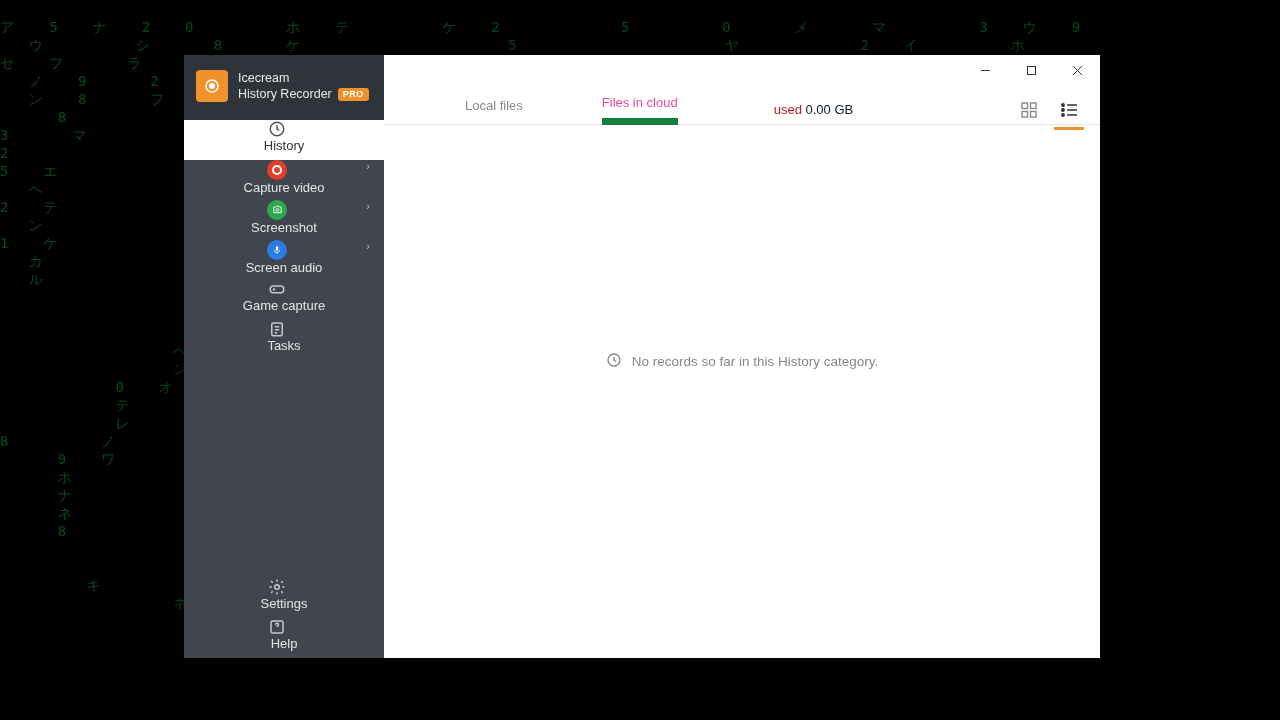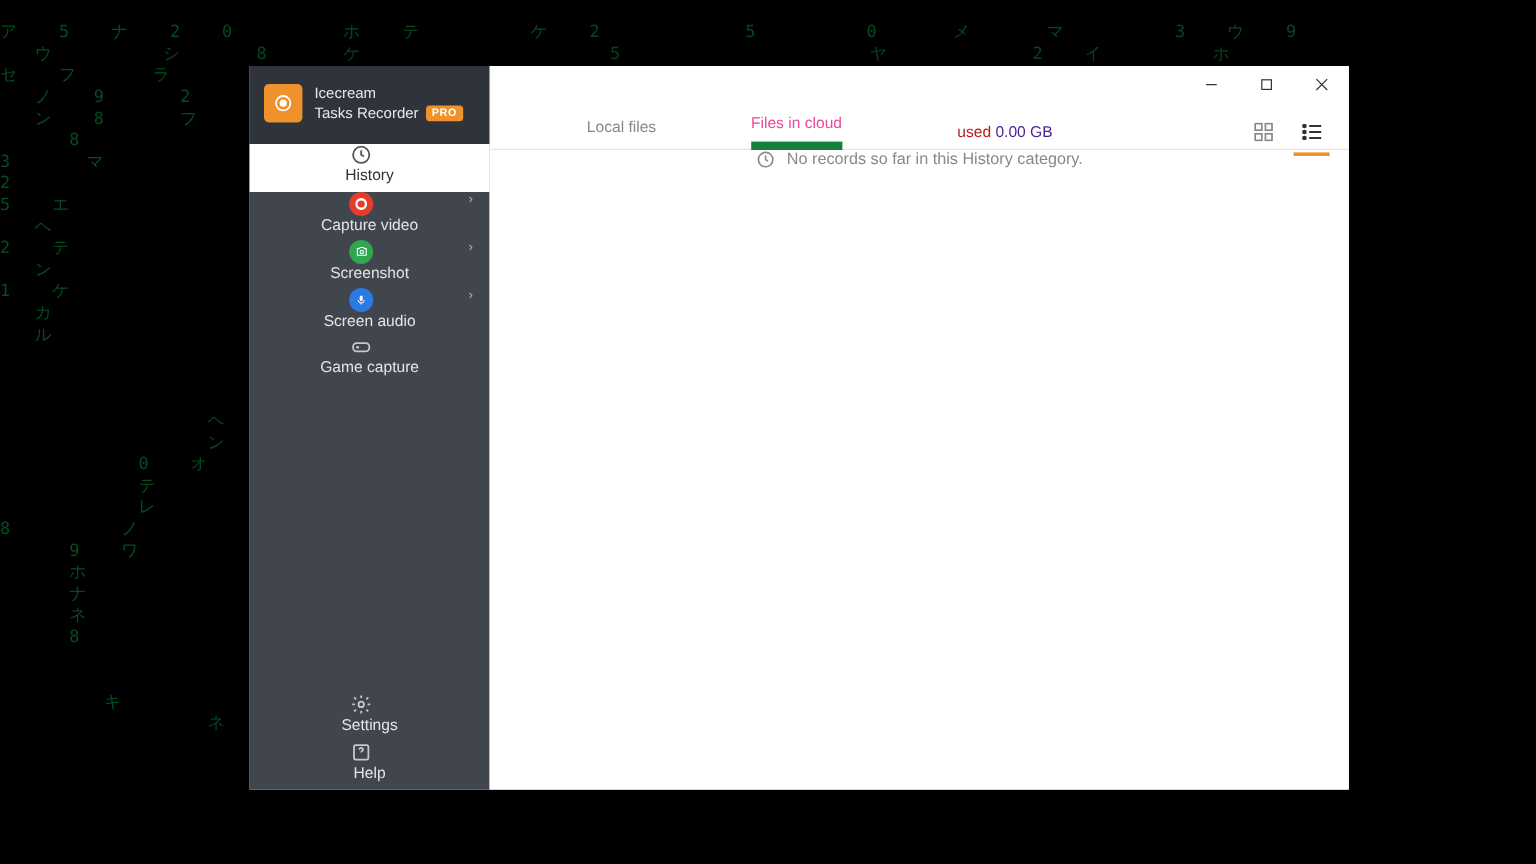--- a/index.html
+++ b/index.html
@@ -1,18 +1,18 @@
 <!DOCTYPE html>
 <html><head>
 <meta charset="utf-8">
 <style>
 * { margin:0; padding:0; box-sizing:border-box; font-family:'Segoe UI',Arial,sans-serif; }
 body { width:1280px; height:720px; background:#000; position:relative; overflow:hidden; }
 .matrix { position:absolute; inset:0; background:#000; color:#0a8a3a; font-family:monospace; font-size:14px; line-height:18px; letter-spacing:6px; overflow:hidden; white-space:pre; opacity:.55; }
-.window { position:absolute; left:208px; top:55px; width:916px; height:603px; background:#fff; display:flex; box-shadow:0 8px 40px rgba(0,0,0,.5); }
+.window { position:absolute; left:184px; top:55px; width:916px; height:603px; background:#fff; display:flex; box-shadow:0 8px 40px rgba(0,0,0,.5); }
 .sidebar { width:200px; background:#40454e; display:flex; flex-direction:column; }
 .brand { display:flex; align-items:center; gap:10px; padding:15px 12px 17px; background:#2f333a; }
 .brand-icon { width:32px; height:32px; background:#f0922c; border-radius:4px; display:flex; align-items:center; justify-content:center; }
 .brand-icon svg { width:18px; height:18px; }
 .brand-text { color:#e8e8e8; font-size:12.5px; line-height:1.3; display:flex; flex-direction:column; }
 .brand-line2 { display:flex; align-items:center; gap:6px; }
 .pro { background:#f0922c; color:#fff; font-size:9px; font-weight:700; padding:1px 5px; border-radius:3px; letter-spacing:.5px; }
 .nav-item { display:flex; align-items:center; height:40px; padding:0 14px; color:#e4e4e4; font-size:13px; cursor:pointer; position:relative;flex-direction:column; }
 .nav-item.active { background:#fff; color:#333; }
 .nav-item .icon { width:18px; height:18px; margin-right:14px; display:flex; align-items:center; justify-content:center; flex-shrink:0; }
@@ -24,26 +24,26 @@
 .spacer { flex:1; }
 .main { flex:1; display:flex; flex-direction:column; background:#fff; }
 .titlebar { height:40px; display:flex; justify-content:flex-end; align-items:flex-start; padding:0; }
 .win-btns { display:flex; }
 .win-btn { width:46px; height:30px; display:flex; align-items:center; justify-content:center; color:#444; cursor:pointer; }
 .tabs { display:flex; align-items:center; height:30px; border-bottom:1px solid #e5e5e5; padding:0 20px 0 38px; gap:36px; position:relative; }
 .tab { font-size:13px; color:#888; padding-bottom:8px; cursor:pointer;margin-left:43px; }
 .tab.active { color:#ec4899; border-bottom:7px solid #15803d; margin-bottom:-1px; }
 .storage { margin-left:60px; font-size:13px; }
 .storage .lbl { color:#b91c1c; }
-.storage .val { color:#4c1d95; }
+.storage .val { color:#0f172a; }
 .view-controls { position:absolute; right:20px; display:flex; gap:18px; }
 .view-btn { width:22px; height:22px; display:flex; align-items:center; justify-content:center; cursor:pointer; color:#666; position:relative; }
 .view-btn.active { color:#333; }
 .view-btn.active::after { content:''; position:absolute; left:-4px; right:-4px; bottom:-9px; height:3px; background:#f0922c; }
-.content { flex:1; display:flex; align-items:flex-start; justify-content:center; color:#888; font-size:13.5px; gap:10px; padding-bottom:60px; }
+.content { flex:1; display:flex; align-items:center; justify-content:center; color:#888; font-size:13.5px; gap:10px; padding-bottom:60px; }
 .content svg { width:16px; height:16px; }
 </style>
 </head>
 <body>
 
 <div class="matrix">
 ア  5  ナ  2  0      ホ  テ      ケ  2        5      0    メ    マ      3  ウ  9
   ウ      シ    8    ケ              5              ヤ        2  イ      ホ
 セ  フ    ラ          テ    ケ            0                    0    1      モ
   ノ  9    2          カ        1                      8        4  3  ヘ
@@ -83,21 +83,21 @@
     <div class="brand">
       <div class="brand-icon">
         <svg viewBox="0 0 24 24" fill="none" stroke="#fff" stroke-width="2">
             <circle cx="12" cy="12" r="8"></circle>
             <circle cx="12" cy="12" r="3" fill="#fff"></circle>
           </svg>
       </div>
       <div class="brand-text">
         <span>Icecream</span>
         <span class="brand-line2">
-          <span>Tasks Recorder</span>
+          <span>History Recorder</span>
           <span class="pro">PRO</span>
         </span>
       </div>
     </div>
 
     <div class="nav-item active">
       <span class="icon">
         <svg viewBox="0 0 24 24" fill="none" stroke="#555" stroke-width="2">
             <circle cx="12" cy="12" r="9"></circle>
             <path d="M12 7v5l3 2"></path>
@@ -141,20 +141,29 @@
     <div class="nav-item">
       <span class="icon">
         <svg viewBox="0 0 24 24" fill="none" stroke="#c5c8cd" stroke-width="2">
             <rect x="3" y="8" width="18" height="9" rx="4"></rect>
             <path d="M8 11v3M6.5 12.5h3M16 11.5h.01M18 13.5h.01"></path>
           </svg>
       </span>
       <span>Game capture</span>
     </div>
 
+    <div class="nav-item">
+      <span class="icon">
+        <svg viewBox="0 0 24 24" fill="none" stroke="#c5c8cd" stroke-width="2">
+            <rect x="5" y="4" width="14" height="17" rx="2"></rect>
+            <path d="M9 9h6M9 13h6M9 17h3"></path>
+          </svg>
+      </span>
+      <span>Tasks</span>
+    </div>
 
     <div class="spacer"></div>
 
     <div class="nav-item">
       <span class="icon">
         <svg viewBox="0 0 24 24" fill="none" stroke="#c5c8cd" stroke-width="2">
             <circle cx="12" cy="12" r="3"></circle>
             <path d="M12 2v3M12 19v3M4.2 4.2l2.1 2.1M17.7 17.7l2.1 2.1M2 12h3M19 12h3M4.2 19.8l2.1-2.1M17.7 6.3l2.1-2.1"></path>
           </svg>
       </span>

